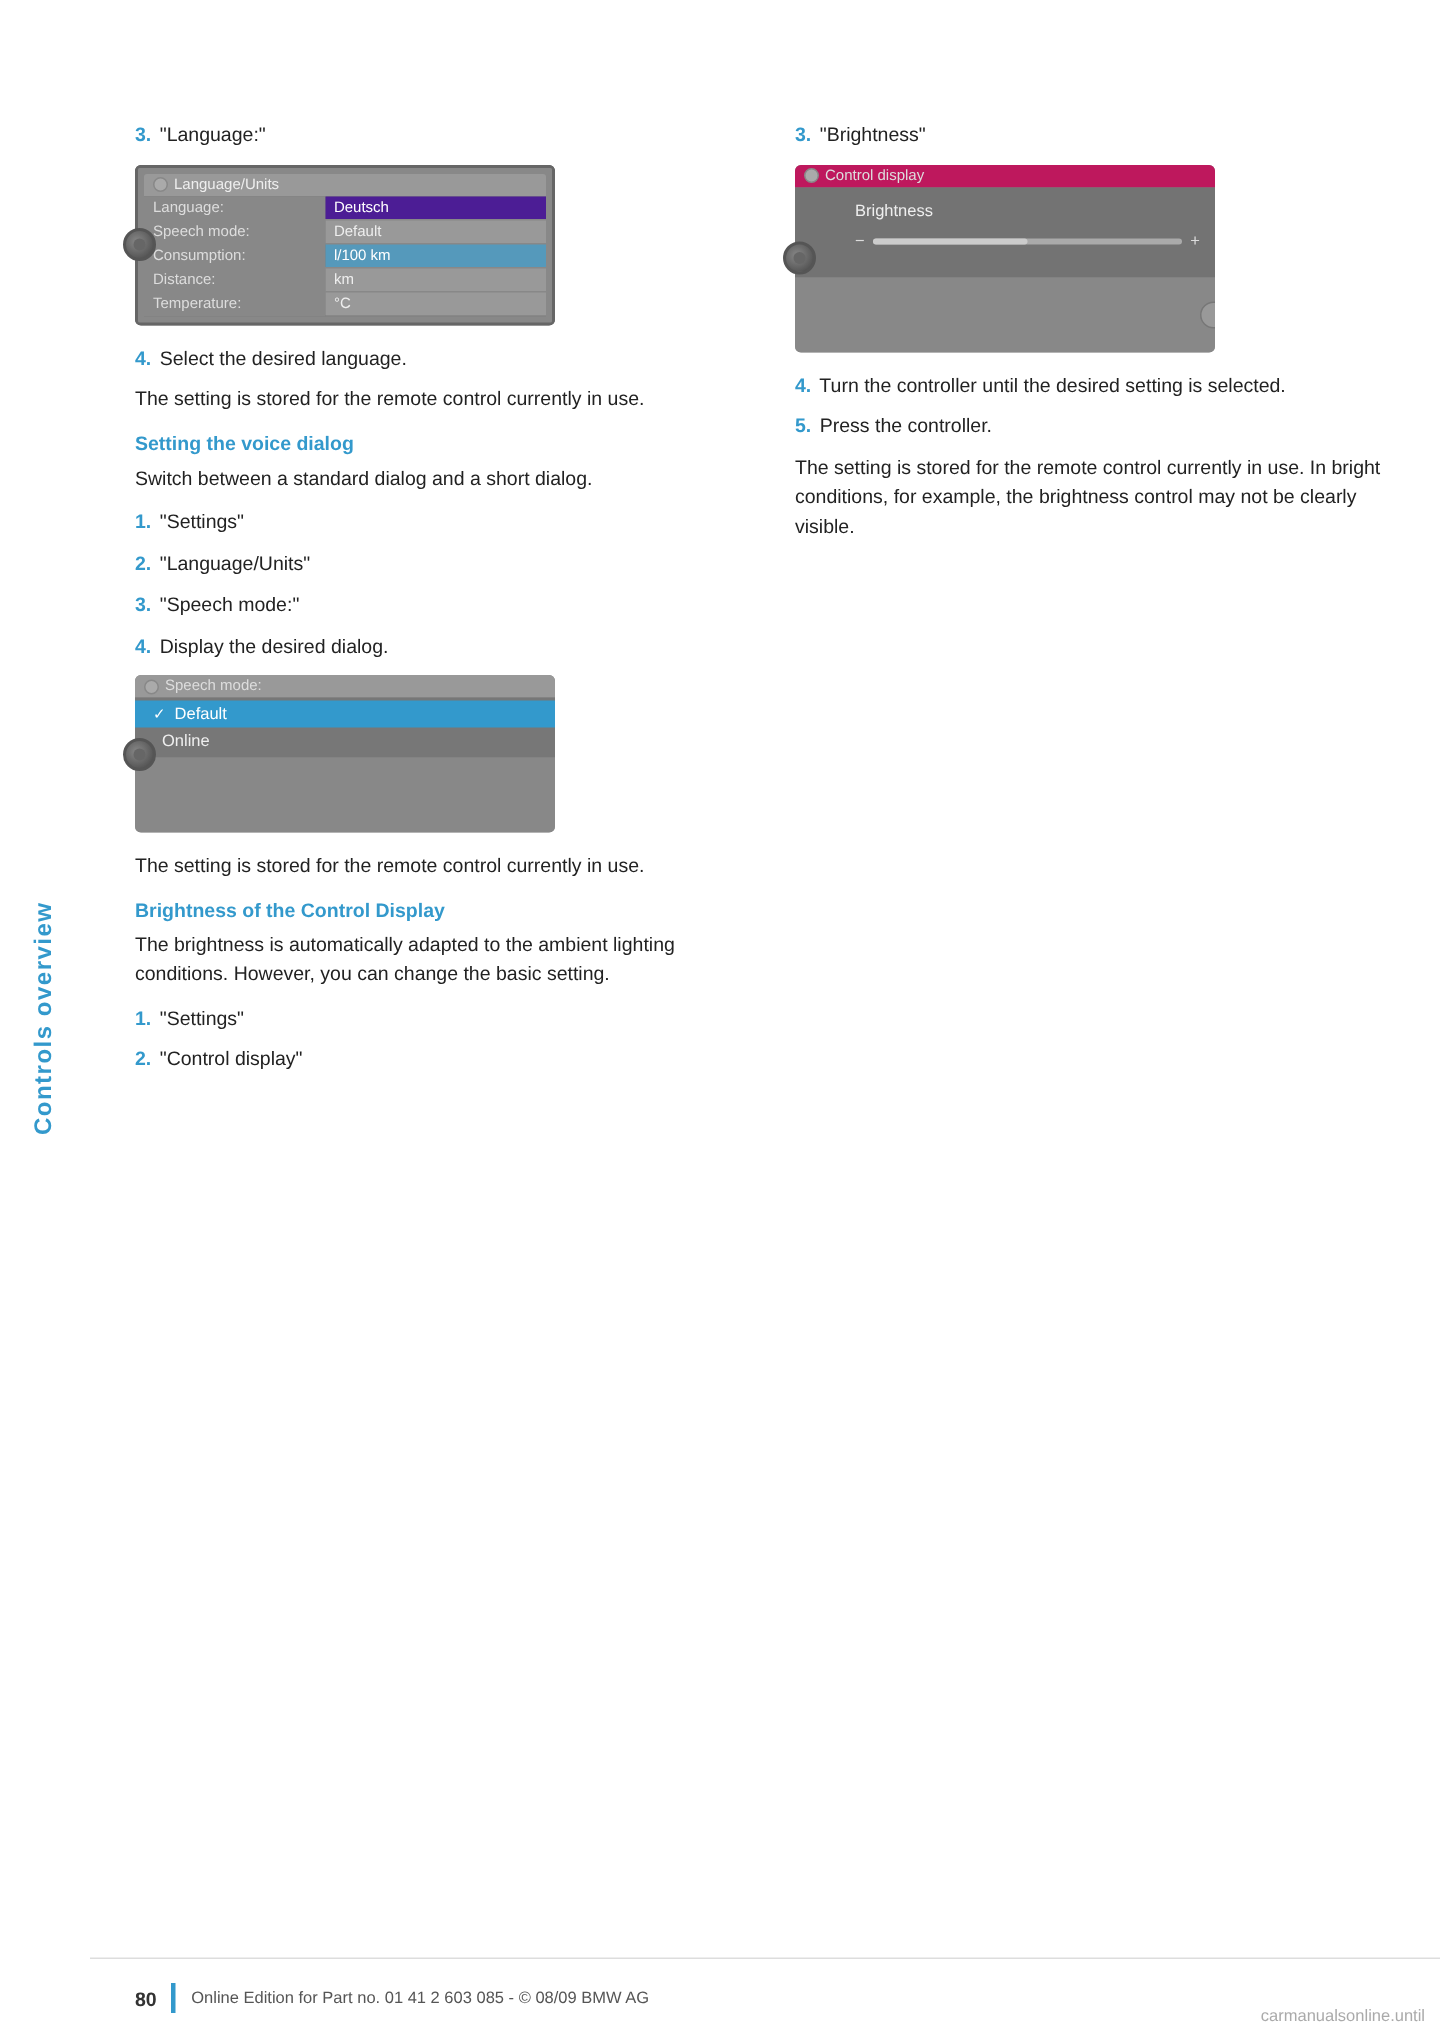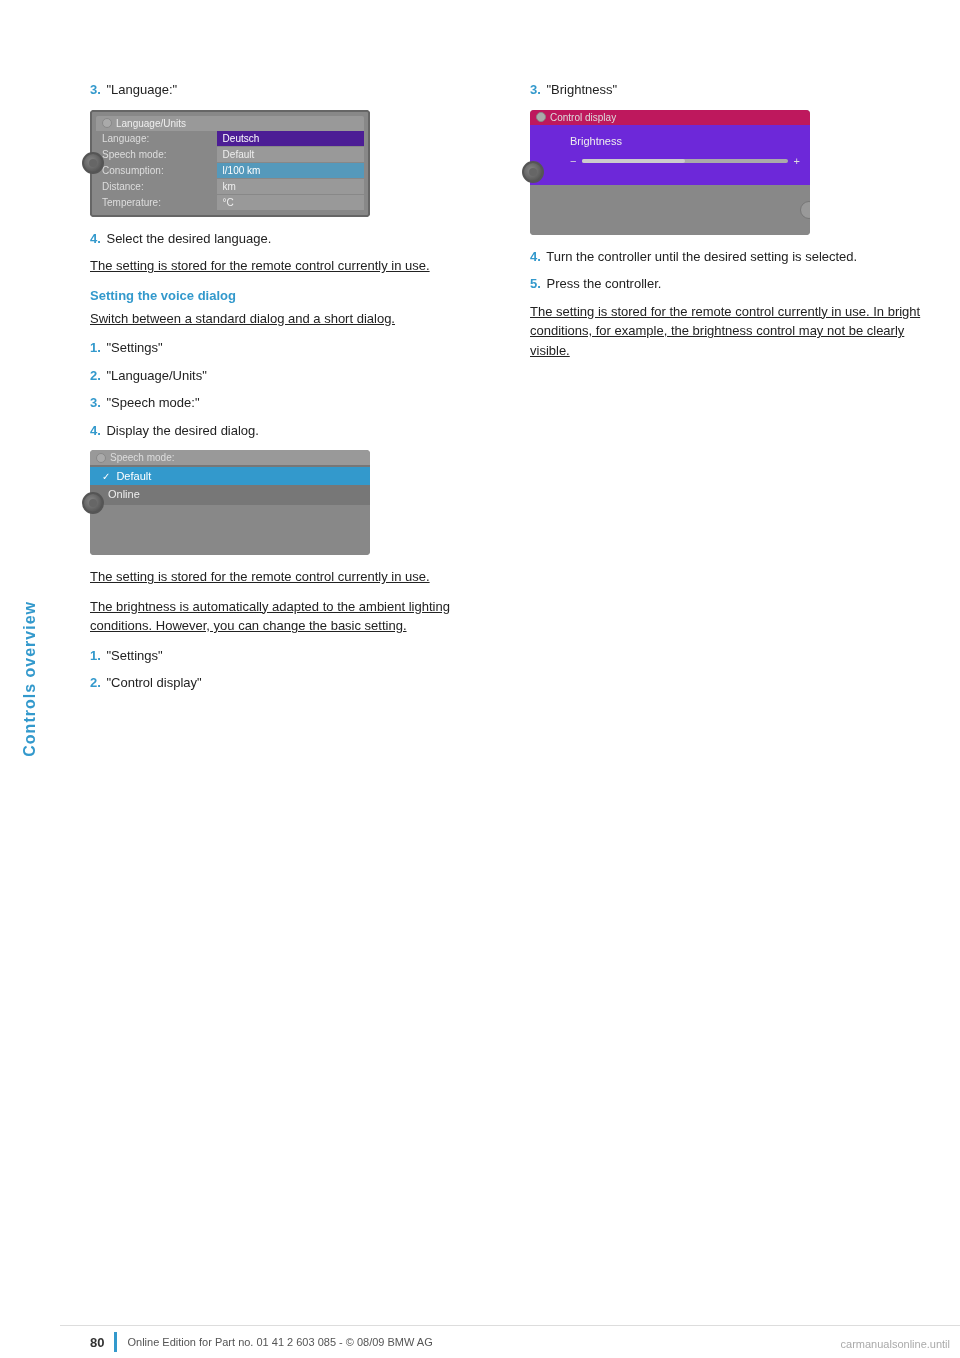--- a/index.html
+++ b/index.html
@@ -59,21 +59,20 @@
 
     .step-line {
       margin-bottom: 8px;
       line-height: 1.5;
     }
 
     .body-text {
       margin-bottom: 10px;
       line-height: 1.5;
       font-size: 13px;
-      text-decoration: underline;
     }
 
     .section-heading {
       color: #3399cc;
       font-weight: bold;
       font-size: 13px;
       margin-bottom: 6px;
       margin-top: 12px;
     }
 
@@ -203,21 +202,21 @@
       background: #be185d;
       color: #ddd;
       font-size: 10px;
       padding: 2px 6px;
       display: flex;
       align-items: center;
       gap: 4px;
     }
 
     .brightness-body {
-      background: #6d28d9;
+      background: #737373;
       padding: 10px 10px 10px 40px;
       min-height: 60px;
       display: flex;
       flex-direction: column;
       gap: 4px;
       position: relative;
     }
 
     .brightness-label {
       font-size: 11px;
@@ -247,21 +246,21 @@
       background: #ccc;
       border-radius: 2px;
     }
 
     
     .footer {
       position: absolute;
       bottom: 0;
       left: 60px;
       right: 0;
-      padding: 6px 30px;
+      padding: 16px 30px;
       display: flex;
       align-items: center;
       gap: 10px;
       border-top: 1px solid #ddd;
       text-align: right;
     }
 
     .page-number {
       font-size: 13px;
       color: #333;
@@ -428,20 +427,21 @@
             <span class="check-mark"> </span>
             <span>Online</span>
           </div>
         </div>
         <div style="background:#888; height:50px;"></div>
       </div>
     </div>
 
     <div class="body-text">The setting is stored for the remote control currently in use.</div>
 
+    <div class="section-heading">Brightness of the Control Display</div>
     <div class="body-text">The brightness is automatically adapted to the ambient lighting conditions. However, you can change the basic setting.</div>
 
     <div class="steps-list">
       <div class="step-line">
         <span class="step-number">1.</span>
         <span>"Settings"</span>
       </div>
       <div class="step-line">
         <span class="step-number">2.</span>
         <span>"Control display"</span>

